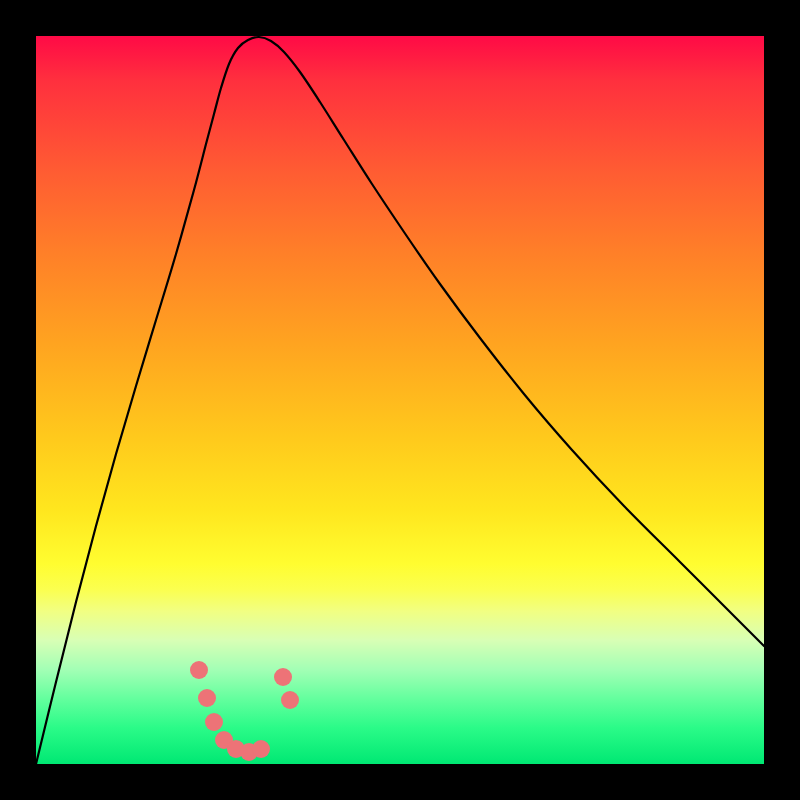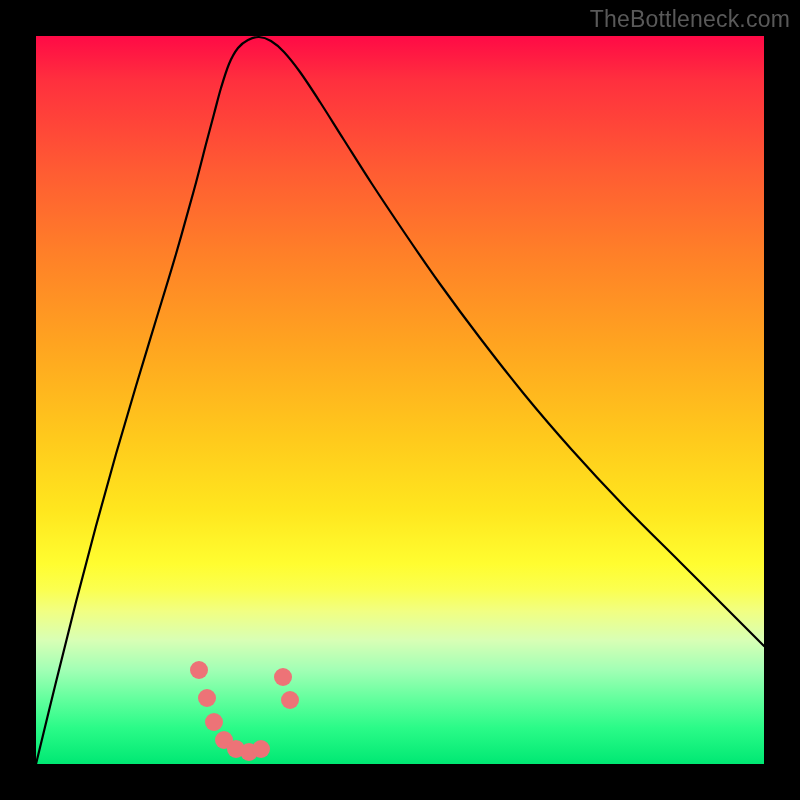--- a/index.html
+++ b/index.html
@@ -60,21 +60,20 @@
     top: 0;
     width: 728px;
     height: 728px;
     overflow: visible;
   }
 </style>
 </head>
 <body>
 
 <div class="frame">
-  <div class="watermark">TheBottleneck.com</div>
   <div class="plot">
     <svg class="curve" viewBox="0 0 728 728">
       <g id="markers-group">
           <circle cx="163" cy="634" r="9" fill="#ed7377"></circle>
           <circle cx="171" cy="662" r="9" fill="#ed7377"></circle>
           <circle cx="178" cy="686" r="9" fill="#ed7377"></circle>
           <circle cx="188" cy="704" r="9" fill="#ed7377"></circle>
           <circle cx="200" cy="713" r="9" fill="#ed7377"></circle>
           <circle cx="213" cy="716" r="9" fill="#ed7377"></circle>
           <circle cx="225" cy="713" r="9" fill="#ed7377"></circle>

